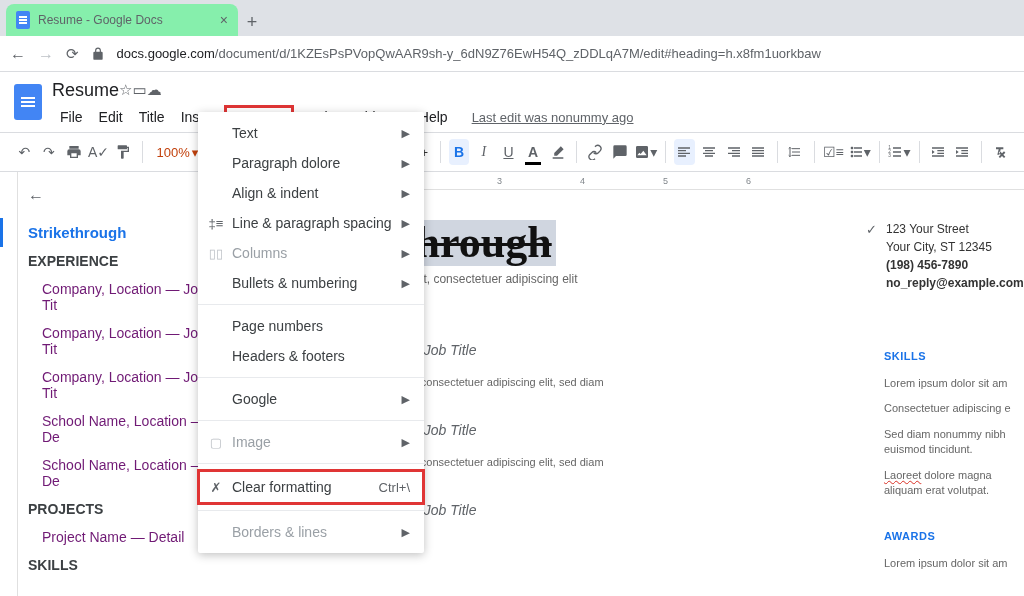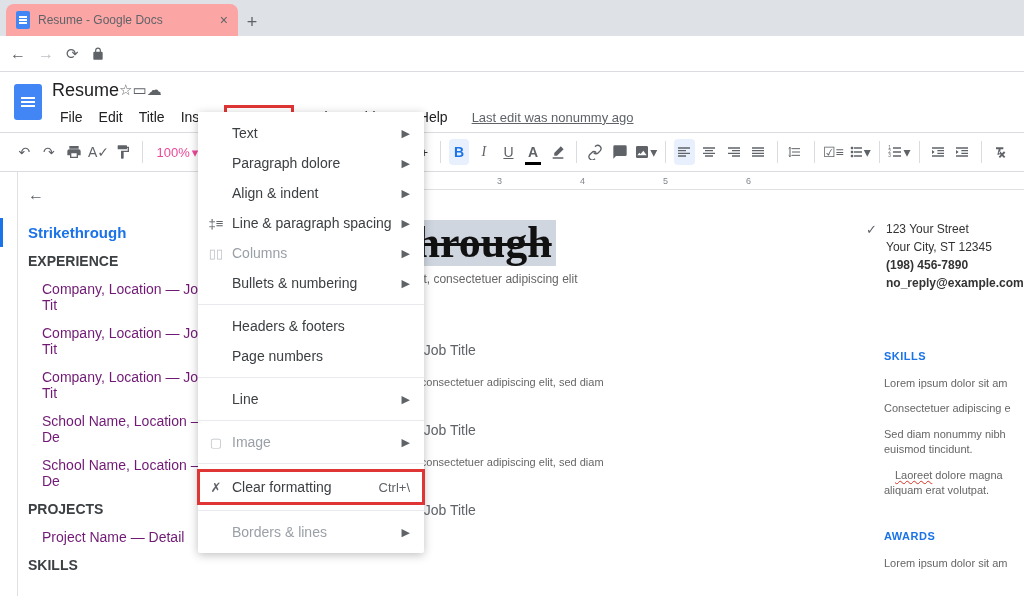--- a/index.html
+++ b/index.html
@@ -1,18 +1,18 @@
 <!DOCTYPE html>
 <html><head>
 <meta charset="utf-8">
 <style>
   * { box-sizing: border-box; margin: 0; padding: 0; font-family: Arial, Helvetica, sans-serif; }
   body { width: 1024px; height: 596px; background: #fff; overflow: hidden; font-size: 13px; color: #3c4043; }
   .browser-tabbar { height: 36px; background: #dee1e6; display: flex; align-items: flex-end; padding-left: 6px; }
-  .tab { background: #fca5a5; border-radius: 8px 8px 0 0; height: 32px; width: 232px; display: flex; align-items: center; padding: 0 10px; gap: 8px; font-size: 12px; color: #5f6368; }
+  .tab { background: #86efac; border-radius: 8px 8px 0 0; height: 32px; width: 232px; display: flex; align-items: center; padding: 0 10px; gap: 8px; font-size: 12px; color: #5f6368; }
   .favicon { width: 14px; height: 18px; background: #4285f4; border-radius: 2px; display:flex; align-items:center; justify-content:center; }
   .favicon::after { content:""; width:8px; height:1.5px; background:#fff; box-shadow: 0 3px 0 #fff, 0 -3px 0 #fff; }
   .tab-close { margin-left: auto; color: #5f6368; font-size: 14px; }
   .newtab { width: 28px; height: 28px; display: flex; align-items: center; justify-content: center; color: #5f6368; font-size: 18px; }
   .browser-urlbar { height: 36px; background: #fff; border-bottom: 1px solid #dadce0; display: flex; align-items: center; padding: 0 10px; gap: 12px; }
   .nav-btn { color: #5f6368; font-size: 16px; }
   .nav-btn.disabled { color: #bdc1c6; }
   .reload { font-size: 15px; }
   .lock { color: #5f6368; width:14px; height:14px; }
   .url { font-size: 13px; color: #202124; }
@@ -24,21 +24,21 @@
   .doc-title { font-size: 18px; color: #202124; }
   .title-icon { color: #5f6368; font-size: 15px; }
   .menu-row { display: flex; align-items: center; gap: 0; height: 26px; font-size: 14px; color: #202124; margin-top: 2px;}
   .menu-item { padding: 3px 8px; cursor: pointer; }
   .menu-item.highlighted { border: 3px solid #e03535; padding: 1px 10px; }
   .edit-status { color: #5f6368; text-decoration: underline; margin-left: 16px; font-size: 13px; }
   .toolbar { height: 40px; border-top: 1px solid #dadce0; border-bottom: 1px solid #dadce0; display: flex; align-items: center; padding: 0 14px; gap: 4px; margin-top: 2px;}
   .tbtn { width: 26px; height: 26px; display: flex; align-items: center; justify-content: center; color: #5f6368; border-radius: 4px; font-size: 14px; }
   .tbtn svg { width:16px; height:16px; fill:#5f6368;}
   .sep { width: 1px; height: 22px; background: #dadce0; margin: 0 4px; }
-  .zoom { display: flex; align-items: flex-end; gap: 2px; color: #ec4899; font-size: 13px; padding: 0 6px;}
+  .zoom { display: flex; align-items: flex-end; gap: 2px; color: #c2410c; font-size: 13px; padding: 0 6px;}
   .fontsize-ctl { display:flex; align-items:center; color:#333; font-size:13px;}
   .fontsize-ctl span.box { border:1px solid #dadce0; padding: 2px 8px; border-radius:3px;}
   .bold-btn { background: #e8f0fe; color: #1a73e8; font-weight: bold; border-radius: 4px; }
   .italic-btn { font-style: italic; font-family: serif; }
   .under-btn { text-decoration: underline; }
   .align-btn.active { background:#e8f0fe; color:#1a73e8; }
   .color-A { position:relative; font-weight:bold;}
   .color-A::after { content:""; position:absolute; left:2px; right:2px; bottom:0; height:3px; background:#000;}
   .dropdown-menu { position: absolute; left: 198px; top: 112px; width: 226px; background: #fff; box-shadow: 0 2px 10px rgba(0,0,0,0.25); border-radius: 2px; padding: 6px 0; z-index: 100; }
   .dm-item { height: 30px; display: flex; align-items: center; padding: 0 14px 0 34px; font-size: 14px; color: #3c4043; position: relative; }
@@ -61,25 +61,25 @@
   .big-strike { font-family: Georgia, 'Times New Roman', serif; font-size: 44px; font-weight: bold; color: #111; text-decoration: line-through; text-decoration-thickness: 3px; background: #d0d6e0; display: inline-block; padding: 0 4px; line-height: 1.05;}
   .subtitle { color: #666; font-size: 12px; margin-top: 6px; }
   .contact { font-size: 12px; color: #333; line-height: 1.5; position:absolute; right:12px; top:48px; width:126px;}
   .contact .check { color:#5f6368; font-size:13px; position:absolute; left:-20px; top:0;}
   .contact-bold { font-weight: bold; }
   .section { margin-top: 30px; display:flex; gap: 50px;}
   .main-col { width: 352px; }
   .side-col { width: 128px; position:absolute; right:12px;}
   .sec-h { color: #1a73e8; font-weight: bold; font-size: 11px; letter-spacing: 0.5px; text-transform: uppercase; margin-bottom: 14px; }
   .job-line { font-family: Georgia, serif; font-size: 14px; color: #202124; }
-  .job-line .jt { color: #5f6368; }
+  .job-line .jt { font-style: italic; color: #5f6368; }
   .date-line { font-size: 9px; color: #888; letter-spacing: 0.5px; margin-top: 2px;}
   .desc { font-size: 11px; color: #666; margin-top: 4px; line-height: 1.4;}
   .side-col .desc { margin-bottom: 10px;}
-  .red-under { text-decoration: underline wavy #d93025; text-decoration-thickness:1px;margin-left:11px;}
+  .red-under { text-decoration: underline wavy #d93025; text-decoration-thickness:1px;}
   .vruler { position:absolute; left:0; top:0; bottom:0; width:18px; border-right:1px solid #e0e0e0;}
   .content-area { height: calc(596px - 36px - 36px - 54px - 40px); display:flex; position:relative;}
   .blue-tri { color:#1a73e8; font-size:9px;}
 </style>
 </head>
 <body>
 
 <div class="browser-tabbar">
   <div class="tab">
     <span class="favicon"></span>
@@ -88,20 +88,21 @@
   </div>
   <div class="newtab">+</div>
 </div>
 <div class="browser-urlbar">
   <span class="nav-btn">←</span>
   <span class="nav-btn disabled">→</span>
   <span class="nav-btn reload">⟳</span>
   <svg class="lock" viewBox="0 0 24 24">
       <path fill="#5f6368" d="M18 8h-1V6a5 5 0 0 0-10 0v2H6a2 2 0 0 0-2 2v10a2 2 0 0 0 2 2h12a2 2 0 0 0 2-2V10a2 2 0 0 0-2-2zM9 6a3 3 0 1 1 6 0v2H9z"></path>
     </svg>
+  <span class="url"><span>docs.google.com</span><span class="path">/document/d/1KZEsPsPVopQwAAR9sh-y_6dN9Z76EwH54Q_zDDLqA7M/edit#heading=h.x8fm1uorkbaw</span></span>
 </div>
 
 <div class="docs-header">
   <div class="docs-logo"></div>
   <div>
     <div class="title-row">
       <span class="doc-title">Resume</span>
       <span class="title-icon">☆</span>
       <span class="title-icon">▭</span>
       <span class="title-icon">☁</span>
@@ -246,28 +247,28 @@
       <span class="icon-slot dis">▯▯</span>
       <span>Columns</span>
       <span class="arrow">▶</span>
     </div>
   <div class="dm-item">
       <span>Bullets &amp; numbering</span>
       <span class="arrow">▶</span>
     </div>
   <div class="dm-sep"></div>
   <div class="dm-item">
+      <span>Page numbers</span>
+    </div>
+  <div class="dm-item">
       <span>Headers &amp; footers</span>
     </div>
-  <div class="dm-item">
-      <span>Page numbers</span>
-    </div>
-  <div class="dm-sep"></div>
-  <div class="dm-item">
-      <span>Line</span>
+  <div class="dm-sep"></div>
+  <div class="dm-item">
+      <span>Google</span>
       <span class="arrow">▶</span>
     </div>
   <div class="dm-sep"></div>
   <div class="dm-item dis">
       <span class="icon-slot dis">▢</span>
       <span>Image</span>
       <span class="arrow">▶</span>
     </div>
   <div class="dm-sep"></div>
   <div class="dm-item highlighted-box">

